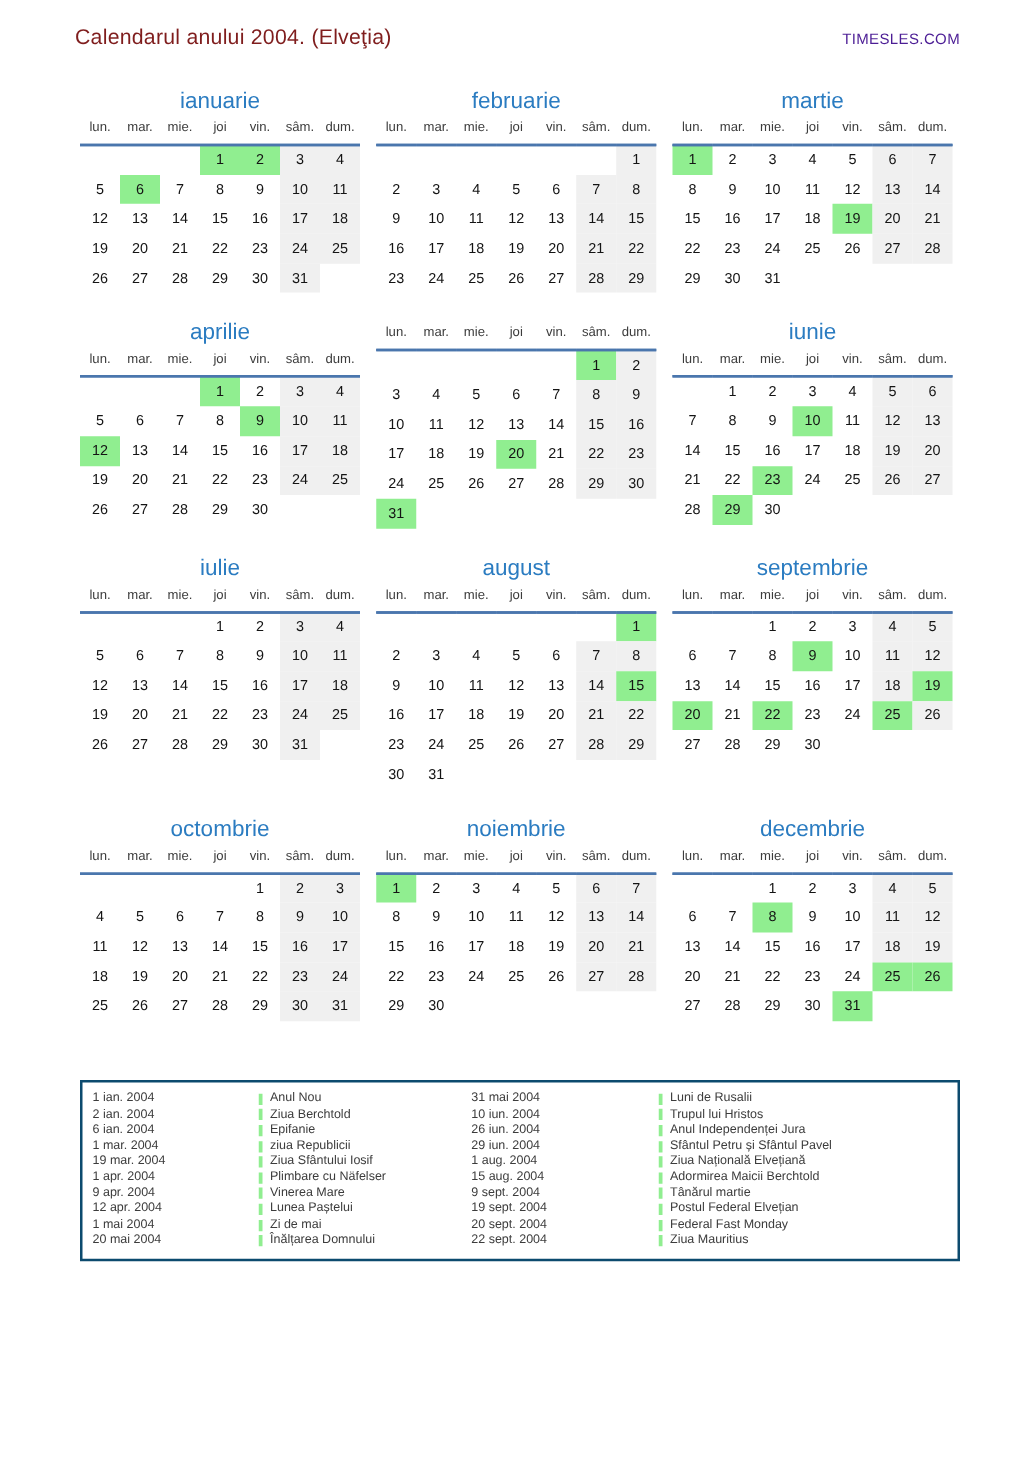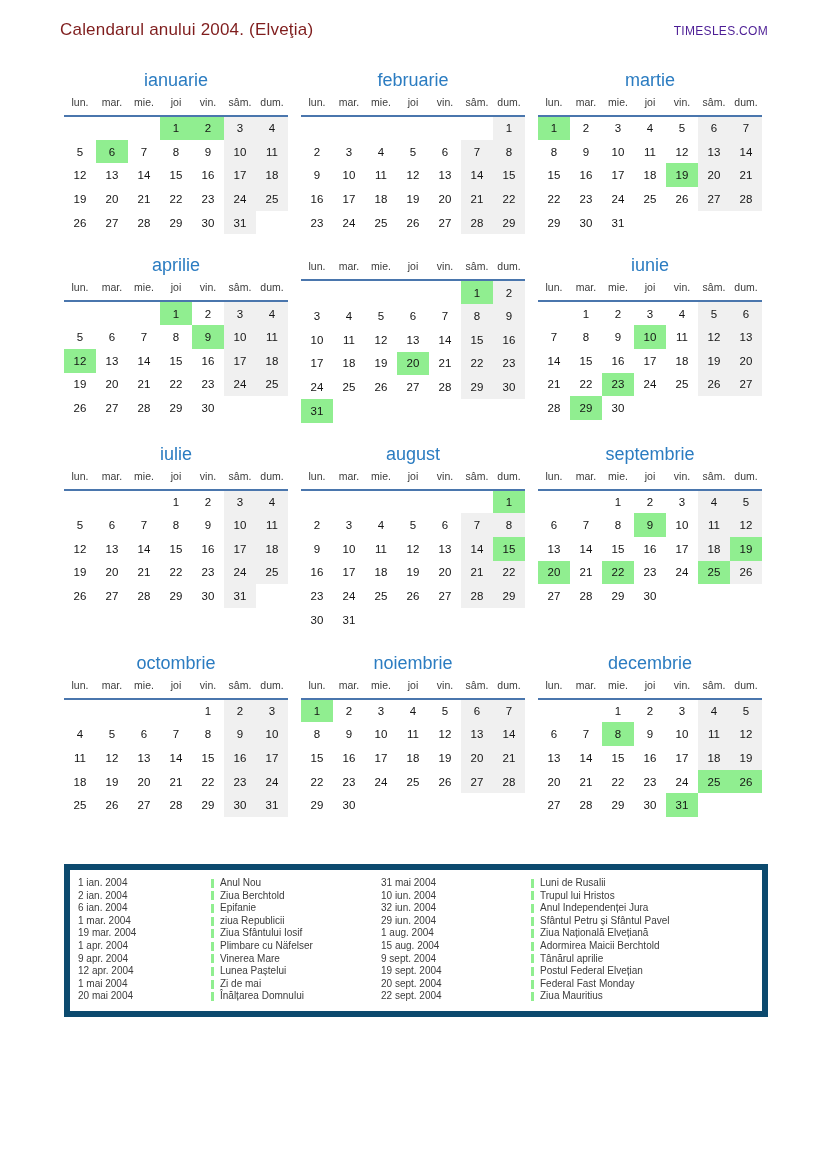--- a/index.html
+++ b/index.html
@@ -34,21 +34,21 @@
   table.cal td {
     width:32px; height:23.7px; text-align:center; vertical-align:middle;
     font-size:11.5px; color:#141414;
   }
   td.we { background:#f0f0f0; }
   td.hl { background:#90ee90; }
 
   
   .legend {
     position:absolute; left:64px; top:864px; width:704px;
-    border:6px solid #0c4a6e; padding:7px 8px 8px 8px;
+    border:2px solid #0c4a6e; padding:7px 8px 8px 8px;
   }
   .legend-row { display:grid; grid-template-columns:133px 170px 150px 1fr; line-height:12.6px; }
   .lg-date { font-size:10px; color:#3c3c3c; }
   .lg-name { font-size:10px; color:#3c3c3c; display:flex; align-items:center; }
   .lg-bar { display:inline-block; width:3px; height:9px; background:#90ee90; margin-right:6px; flex:none; }
 </style>
 </head>
 <body>
 
 <div class="page">
@@ -857,21 +857,21 @@
           <span class="lg-bar"></span>
           <span>Trupul lui Hristos</span>
         </div>
       </div>
       <div class="legend-row">
         <div class="lg-date">6 ian. 2004</div>
         <div class="lg-name">
           <span class="lg-bar"></span>
           <span>Epifanie</span>
         </div>
-        <div class="lg-date">32 iun. 2004</div>
+        <div class="lg-date">26 iun. 2004</div>
         <div class="lg-name">
           <span class="lg-bar"></span>
           <span>Anul Independenței Jura</span>
         </div>
       </div>
       <div class="legend-row">
         <div class="lg-date">1 mar. 2004</div>
         <div class="lg-name">
           <span class="lg-bar"></span>
           <span>ziua Republicii</span>
@@ -908,21 +908,21 @@
       </div>
       <div class="legend-row">
         <div class="lg-date">9 apr. 2004</div>
         <div class="lg-name">
           <span class="lg-bar"></span>
           <span>Vinerea Mare</span>
         </div>
         <div class="lg-date">9 sept. 2004</div>
         <div class="lg-name">
           <span class="lg-bar"></span>
-          <span>Tânărul aprilie</span>
+          <span>Tânărul martie</span>
         </div>
       </div>
       <div class="legend-row">
         <div class="lg-date">12 apr. 2004</div>
         <div class="lg-name">
           <span class="lg-bar"></span>
           <span>Lunea Paștelui</span>
         </div>
         <div class="lg-date">19 sept. 2004</div>
         <div class="lg-name">

